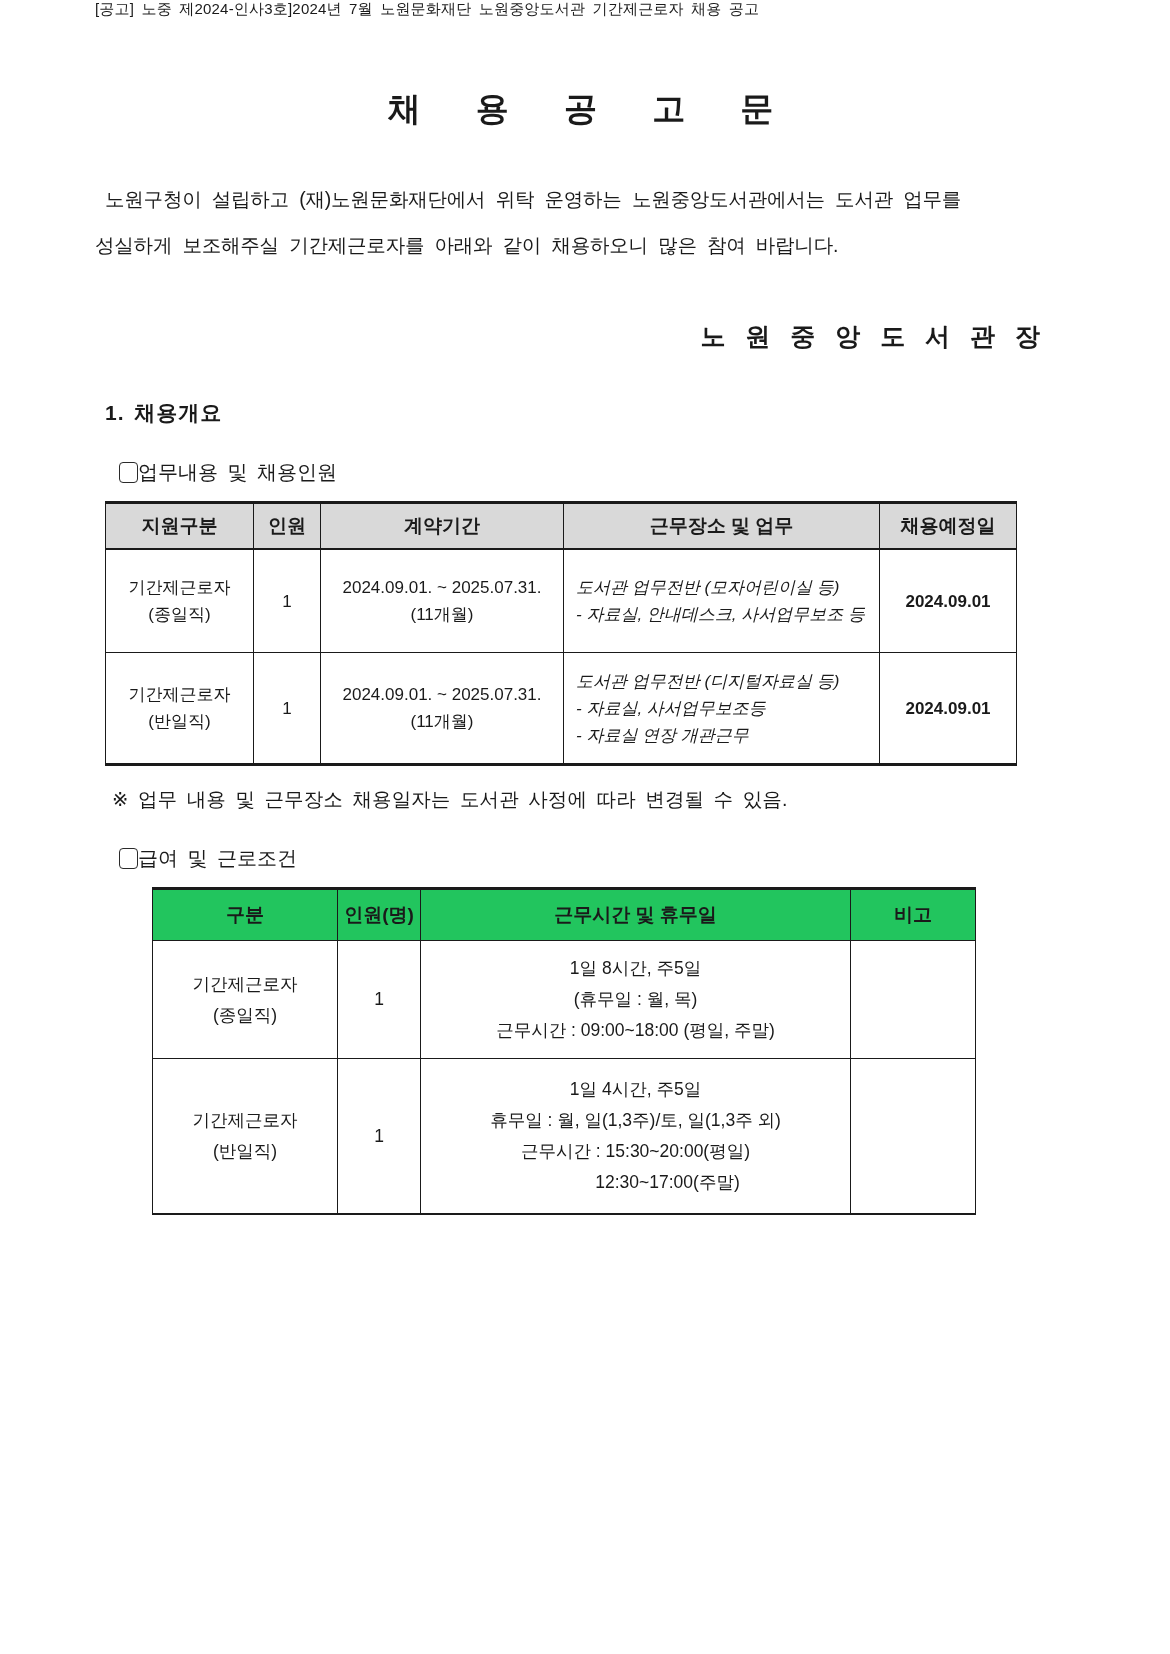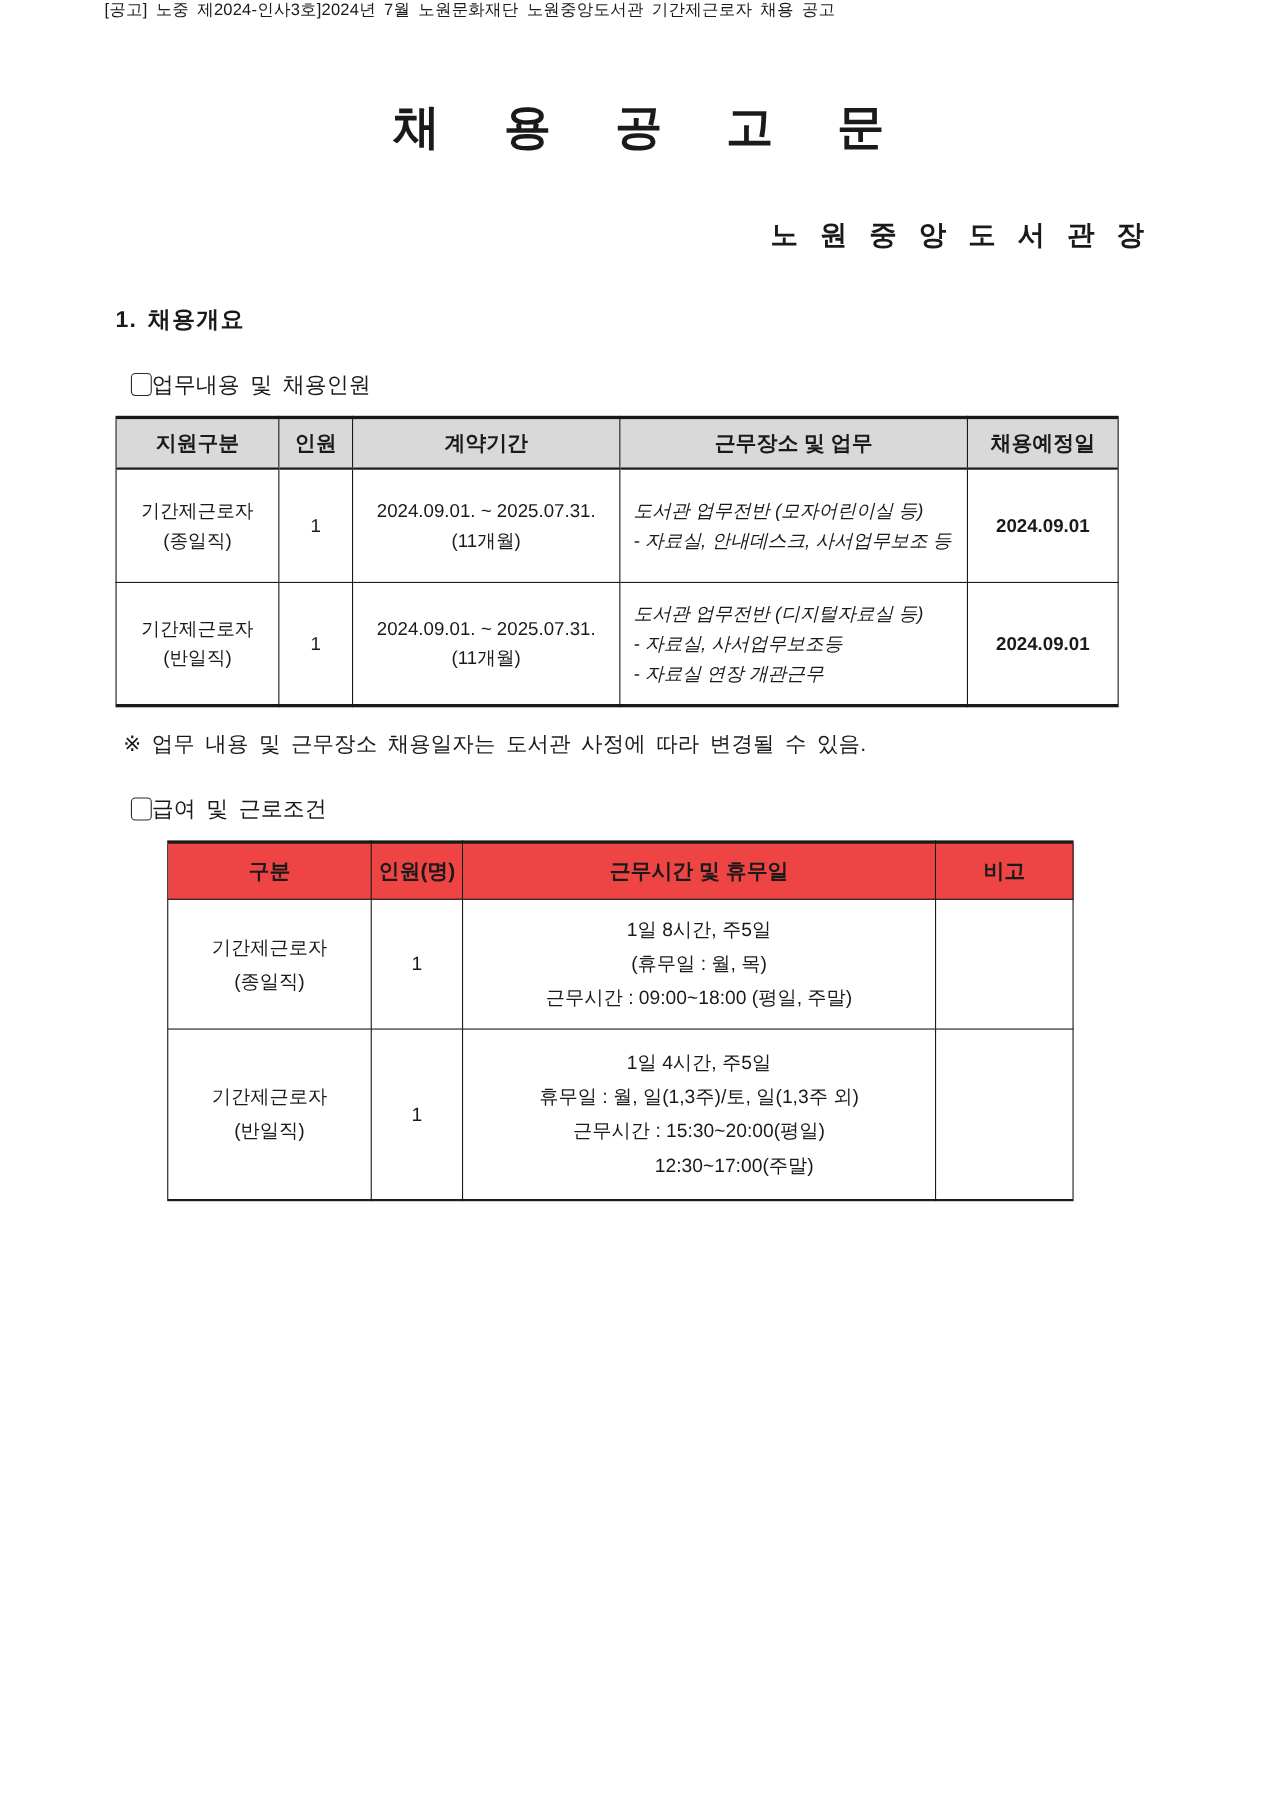--- a/index.html
+++ b/index.html
@@ -9,21 +9,21 @@
     font-family:"Liberation Sans","DejaVu Sans",sans-serif;
   }
   .page{position:relative;width:1170px;height:1654px;overflow:hidden;background:#fff;}
 
   .doc-ref{
     margin-left:95px;
     font-size:15px;letter-spacing:0.2px;word-spacing:3px;
   }
   .title{
     margin:68px 0 0 0;text-align:center;
-    font-size:43px;font-weight:700;
+    font-size:33px;font-weight:700;
     letter-spacing:9px;word-spacing:28px;
   }
   .intro{
     margin:44px 88px 0 95px;
     font-size:19.5px;line-height:46px;word-spacing:5px;letter-spacing:-0.2px;
   }
   .intro-line-first{text-indent:10px;}
   .date{
     margin-top:42px;text-align:center;
     font-size:22px;font-weight:700;letter-spacing:2px;word-spacing:6px;
@@ -76,41 +76,45 @@
     margin-left:128px;
     font-size:19.5px;line-height:42px;
     white-space:pre-wrap;word-spacing:2px;
   }
 
   .t2{
     margin:15px 0 0 152px;width:823px;
     border-top:3.5px solid #1a1a1a;border-bottom:2px solid #1a1a1a;
   }
   .t2 th{
-    background:#ef4444;height:48px;
+    background:#22c55e;height:48px;
     font-size:19px;font-weight:700;text-align:center;
     border:1.4px solid #1a1a1a;
   }
   .t2 td{
     border:1.4px solid #1a1a1a;
     font-size:17.5px;text-align:center;line-height:31px;
   }
   .t2 tr.r1 td{height:115px;}
   .t2 tr.r2 td{height:152px;}
   .t2 .shift{transform:translateX(32px);}
 </style>
 </head>
 <body>
 
 <div class="page">
 
   <div class="doc-ref">[공고] 노중 제2024-인사3호]2024년 7월 노원문화재단 노원중앙도서관 기간제근로자 채용 공고</div>
 
   <div class="title">채 용 공 고 문</div>
 
+  <div class="intro">
+    <div class="intro-line-first">노원구청이 설립하고 (재)노원문화재단에서 위탁 운영하는 노원중앙도서관에서는 도서관 업무를</div>
+    <div>성실하게 보조해주실 기간제근로자를 아래와 같이 채용하오니 많은 참여 바랍니다.</div>
+  </div>
 
 
   <div class="signature">노 원 중 앙 도 서 관 장</div>
 
   <div class="section-heading">1. 채용개요</div>
 
   <div class="subsection">
     <span class="checkbox"></span>
     <span>업무내용 및 채용인원</span>
   </div>

